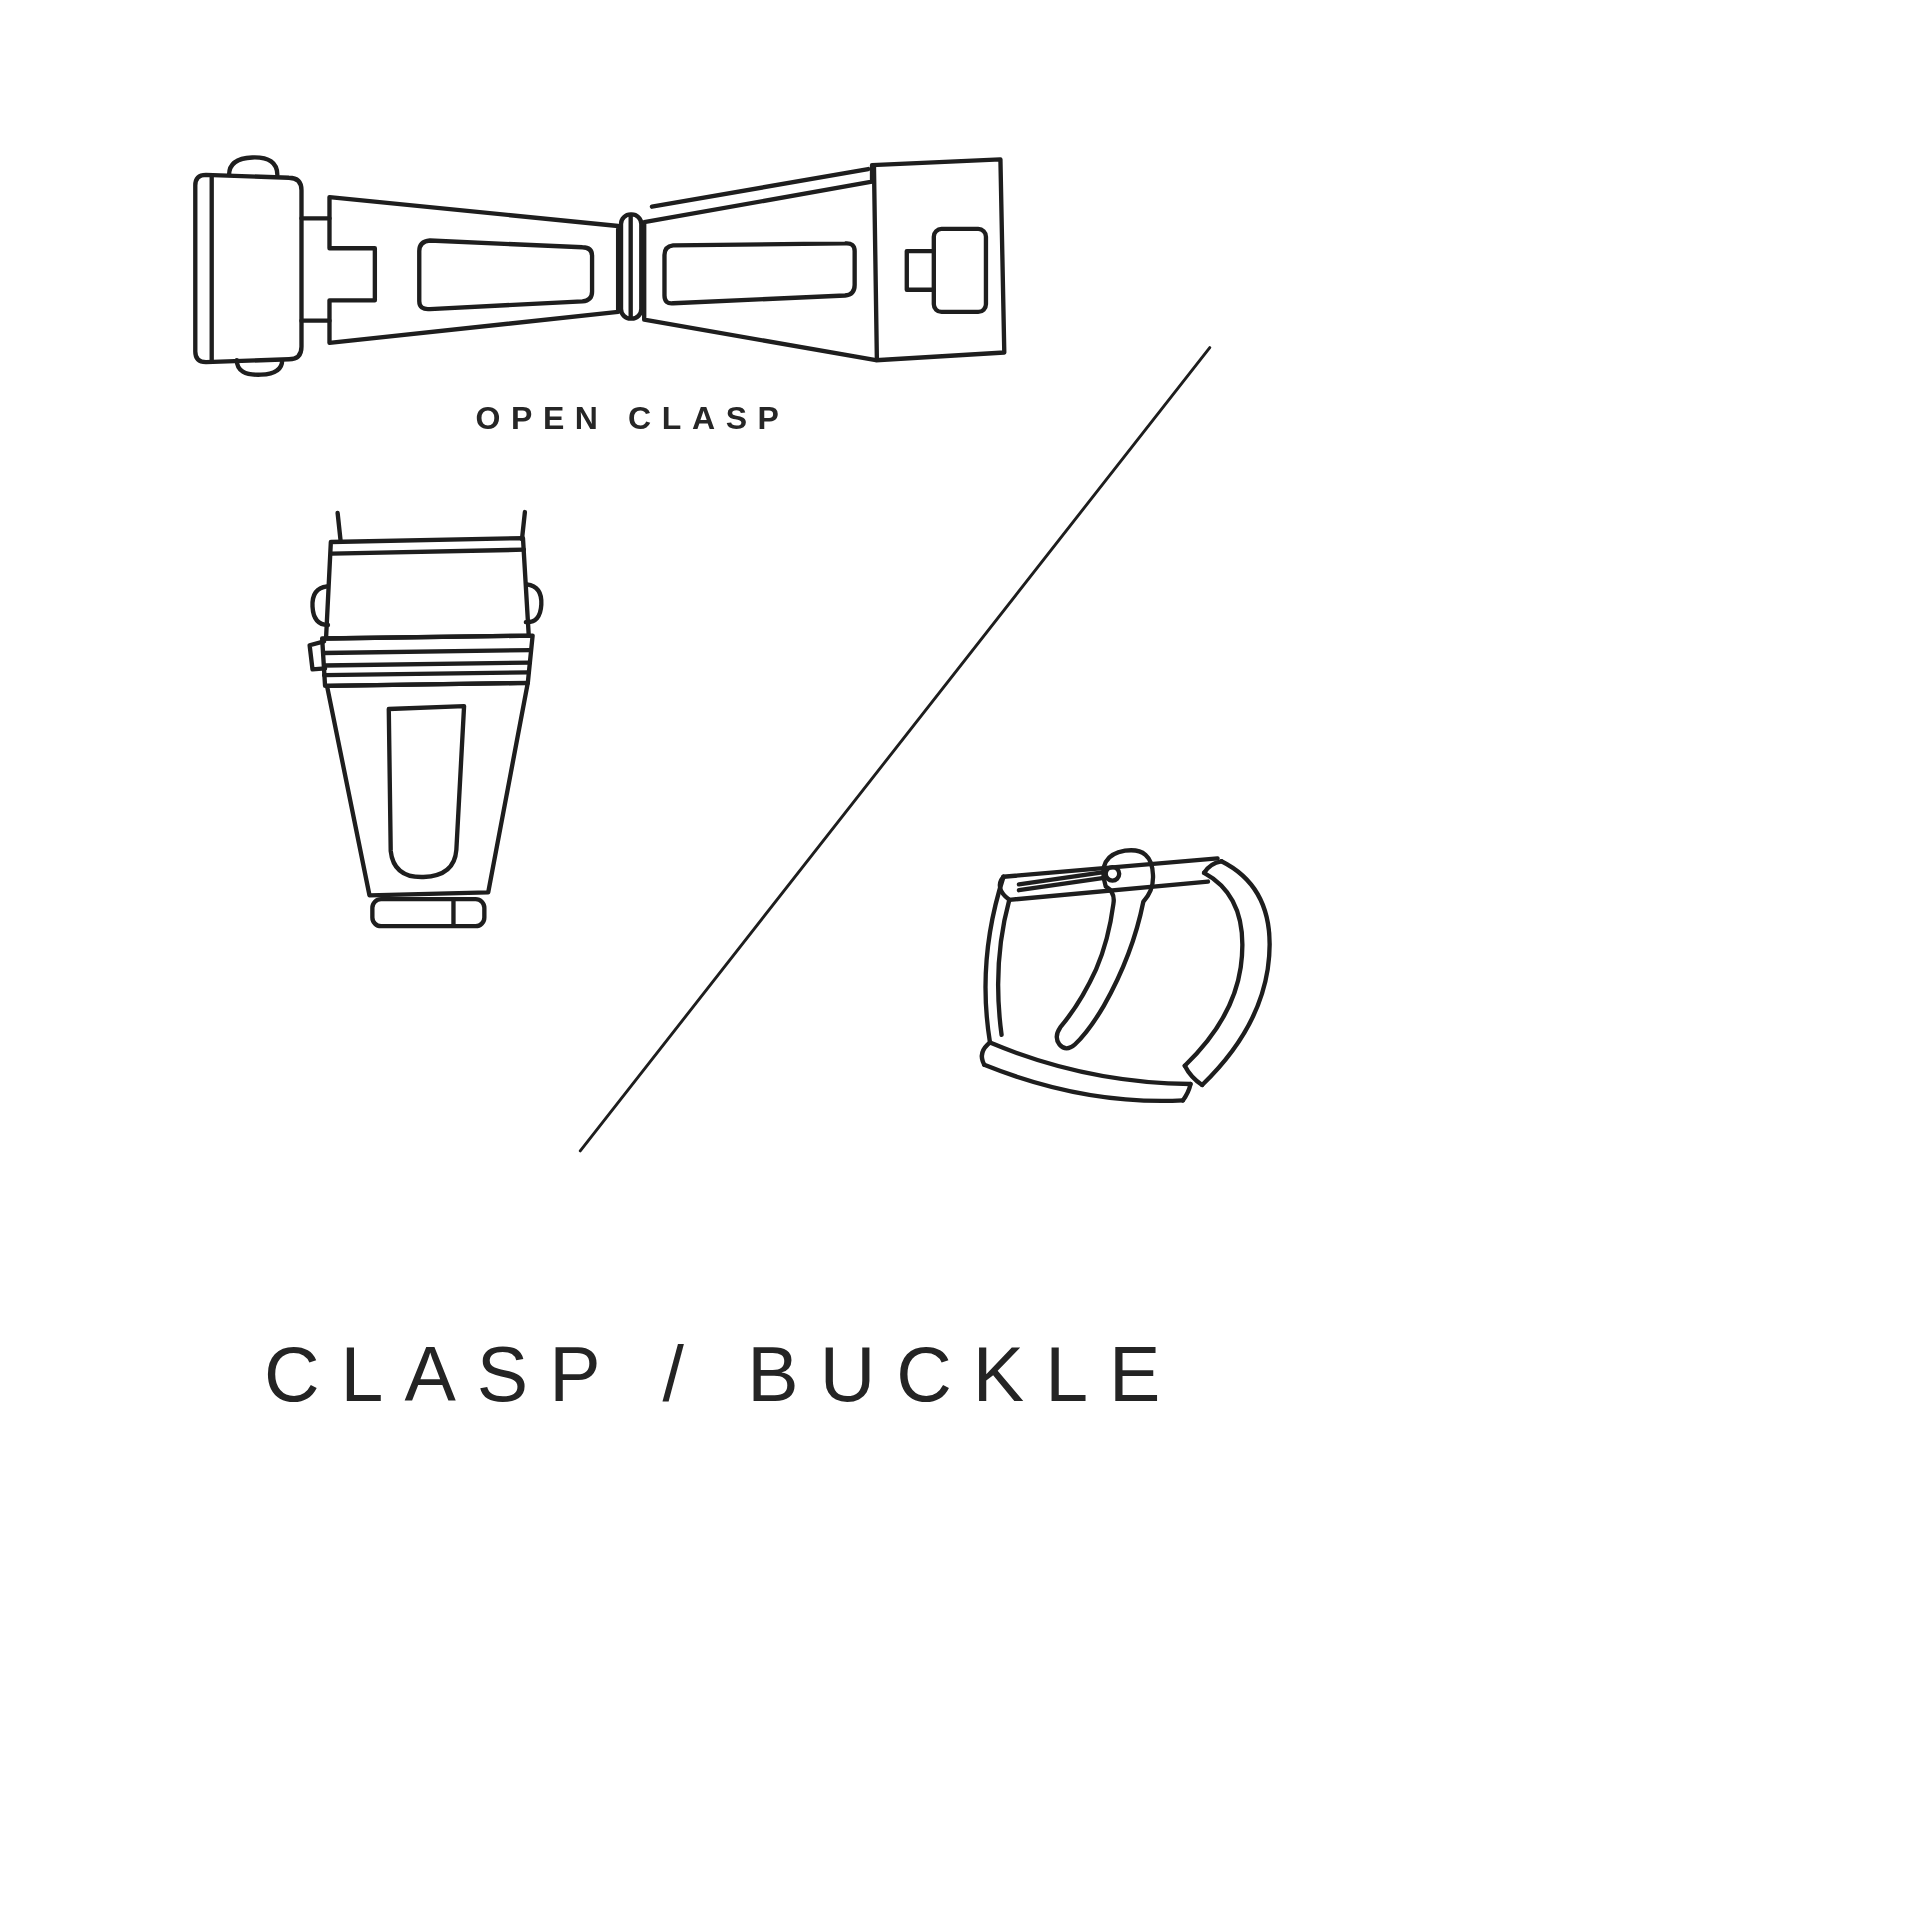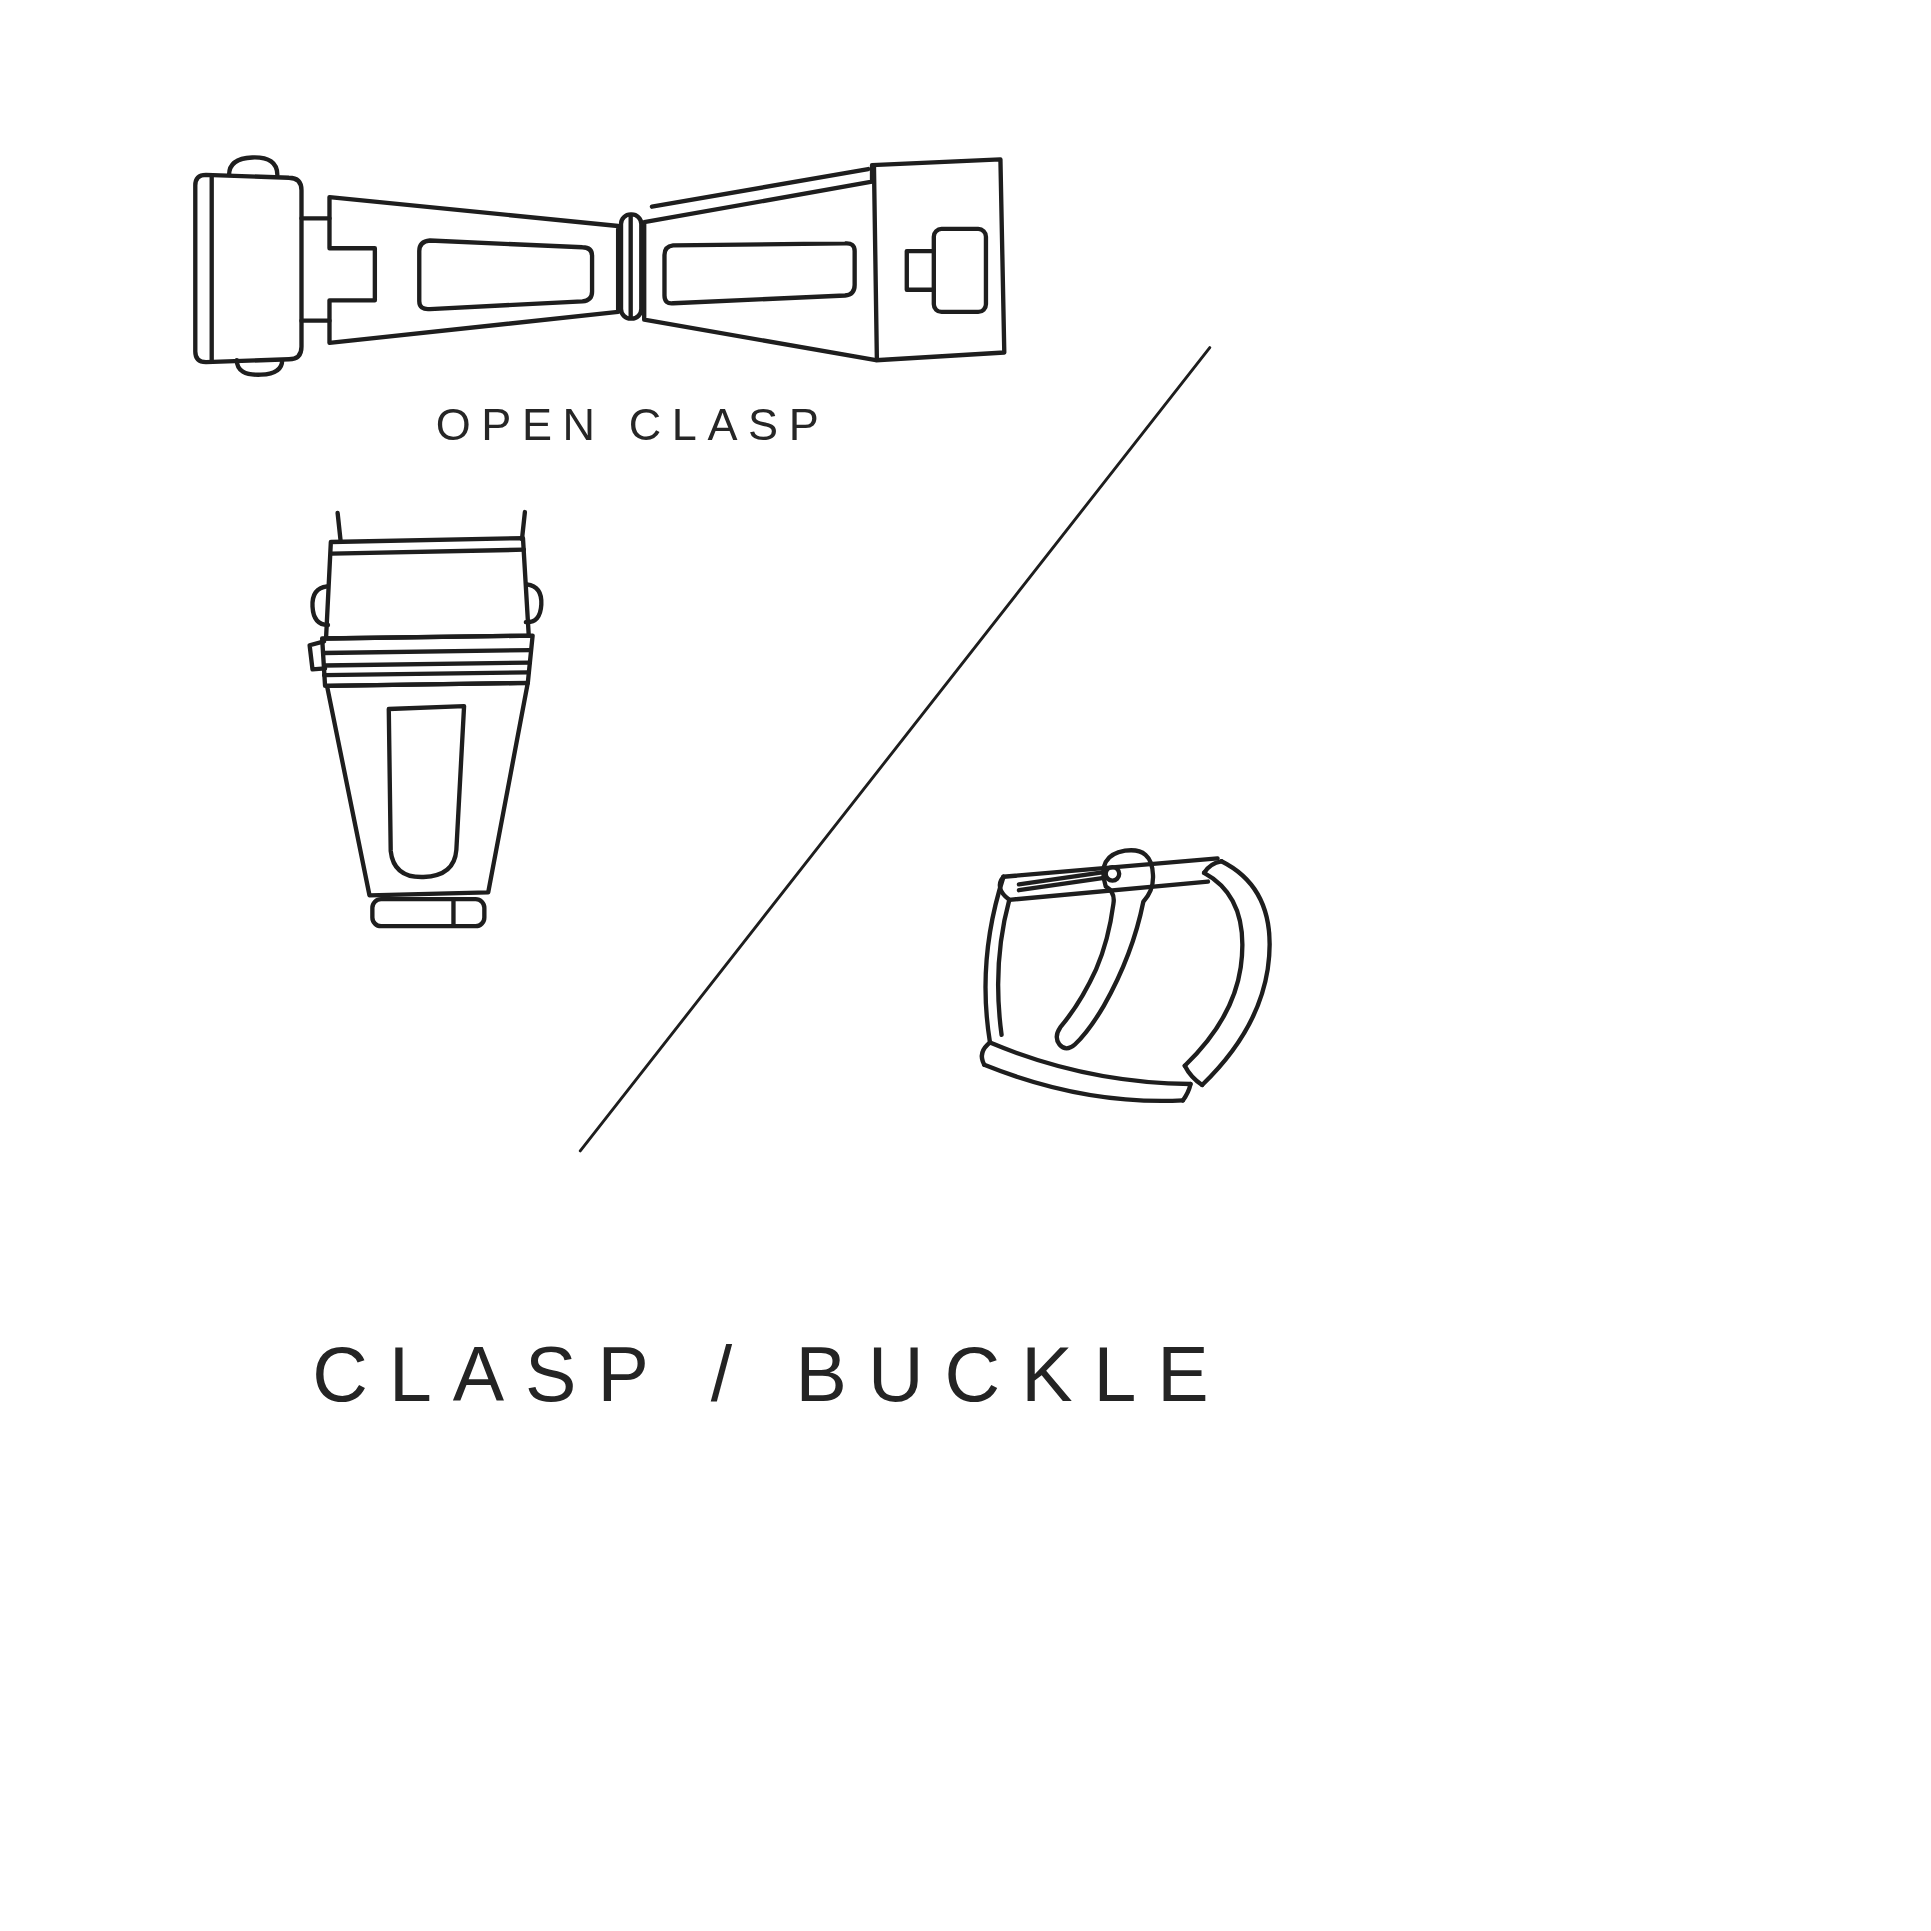--- a/index.html
+++ b/index.html
@@ -35,35 +35,34 @@
   }
   .open-clasp   { left: 169px; top: 143px; width: 850px; height: 251px; }
   .closed-clasp { left: 299px; top: 510px; width: 251px; height: 425px; }
   .buckle       { left: 961px; top: 842px; width: 328px; height: 270px; }
   .divider      { left: 0; top: 0; width: 1931px; height: 1931px; }
 
   .label {
     position: absolute;
     text-align: center;
     color: #262626;
-    font-size: 45px;
-    font-weight: 400;
+    font-size: 32px;
+    font-weight: 700;
     letter-spacing: 10.6px;
     line-height: 1;
     white-space: nowrap;
   }
   .label-open   { left: 174px; top: 402px; width: 917px; }
   .label-closed { left: 174px; top: 966px; width: 483px; }
 
   .title {
     position: absolute;
-    left: 288px;
+    left: 264px;
     top: 1336px;
     width: 966px;
-    text-align: center;
     color: #242424;
     font-size: 77px;
     font-weight: 400;
     letter-spacing: 21px;
     line-height: 1;
     white-space: nowrap;
   }
 </style>
 </head>
 <body>

